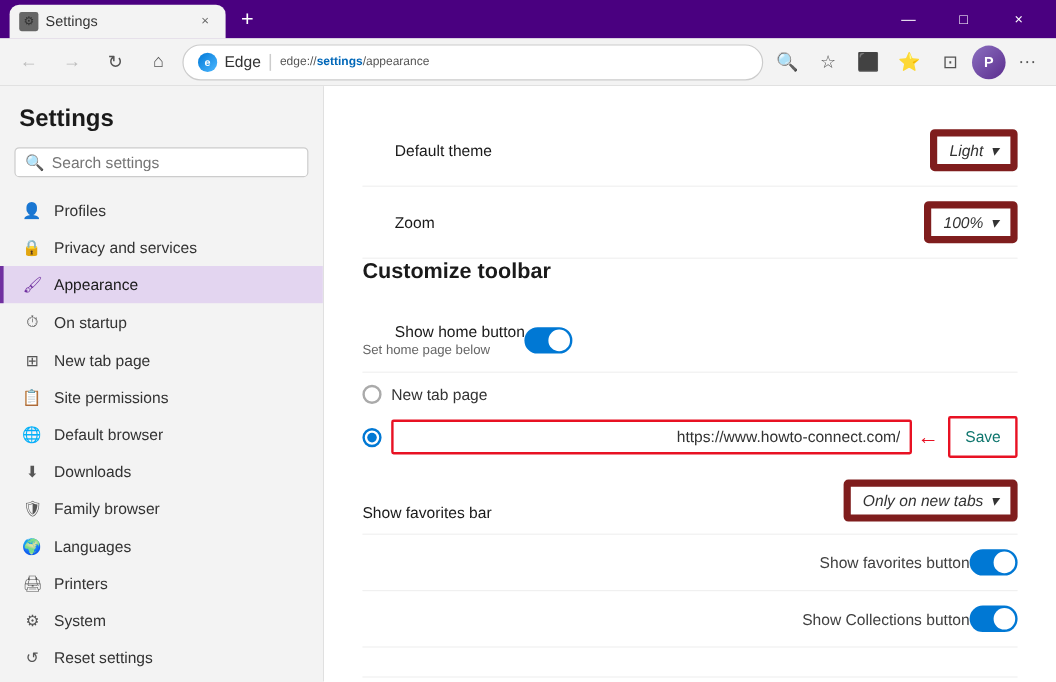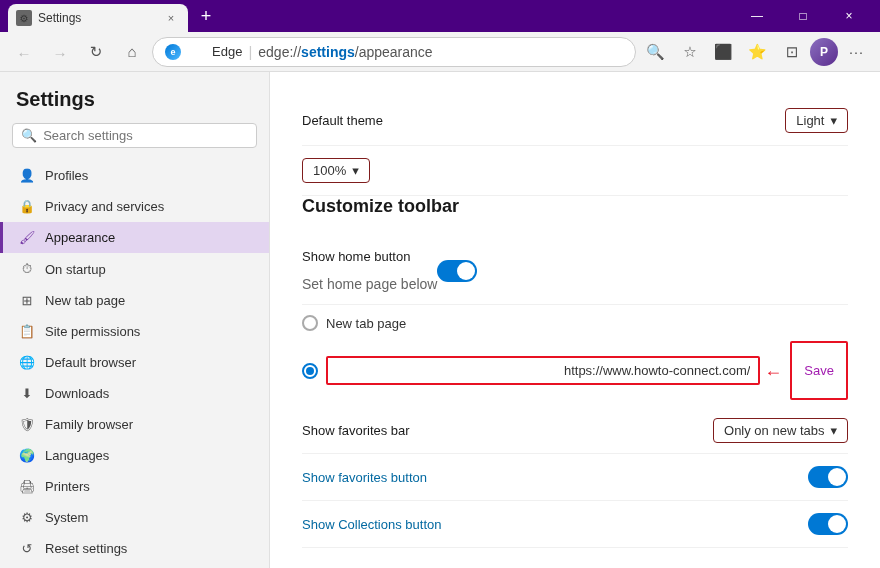--- a/index.html
+++ b/index.html
@@ -104,21 +104,21 @@
     }
     .edge-logo {
       width: 16px; height: 16px;
       background: linear-gradient(135deg, #0078d7 0%, #4db8ff 100%);
       border-radius: 50%;
       flex-shrink: 0;
       display: flex; align-items: center; justify-content: center;
       font-size: 9px; color: white; font-weight: bold;
     }
     .address-divider { color: #ccc; font-size: 15px; }
-    .address-text { flex: 1; color: #333; font-size: 14px; }
+    .address-text { flex: 1; color: #333; font-size: 10px; }
     .toolbar-icons {
       display: flex;
       align-items: center;
       gap: 2px;
     }
     .toolbar-icon {
       width: 32px; height: 32px;
       display: flex; align-items: center; justify-content: center;
       border-radius: 50%;
       cursor: pointer;
@@ -212,37 +212,39 @@
     .setting-row {
       display: flex;
       align-items: center;
       padding: 12px 0;
       border-bottom: 1px solid #f0f0f0;
     }
     .setting-label {
       flex: 1;
       font-size: 13px;
       color: #1a1a1a;
+      margin-left: 27px;
     }
     .setting-sublabel {
-      font-size: 14px;
+      font-size: 11px;
       color: #666;
-      margin-top: 12px;
+      margin-top: 2px;
     }
     .dropdown-btn {
       background: white;
-      border: 1px solid #7f1d1d;
+      border: 6px solid #7f1d1d;
       border-radius: 4px;
       padding: 4px 10px;
       display: flex;
       align-items: center;
       gap: 6px;
       cursor: pointer;
       font-size: 13px;
       color: #333;
+      font-style: italic;
     }
 
     
     .toggle {
       width: 40px; height: 22px;
       border-radius: 11px;
       position: relative;
       cursor: pointer;
       flex-shrink: 0;
     }
@@ -304,37 +306,37 @@
     }
     .url-arrow {
       color: #e81123;
       font-size: 18px;
       margin-left: -4px;
     }
     .save-btn {
       background: white;
       border: 2px solid #e81123;
       border-radius: 2px;
-      padding: 20px 12px;
-      color: #a21caf;
+      padding: 8px 12px;
+      color: #0f766e;
       font-size: 13px;
       cursor: pointer;
       font-weight: 500;
       text-align: right;
     }
 
     .favorites-row {
       display: flex;
-      align-items: center;
+      align-items: flex-end;
       padding: 10px 0;
       border-bottom: 1px solid #f0f0f0;
     }
     .favorites-label { flex: 1; font-size: 13px; color: #1a1a1a; }
 
-    .setting-row-blue .setting-label { color: #0369a1; cursor: pointer; }
+    .setting-row-blue .setting-label { color: #404040; cursor: pointer; text-align: right; }
   </style>
 </head>
 <body>
 
 <div class="title-bar">
   <div class="tab-area">
     <div class="tab">
       <div class="tab-favicon">⚙</div>
       <span>Settings</span>
       <div class="tab-close">×</div>
@@ -348,21 +350,21 @@
   </div>
 </div>
 
 <div class="address-bar">
   <div class="nav-btn disabled">←</div>
   <div class="nav-btn disabled">→</div>
   <div class="nav-btn">↻</div>
   <div class="nav-btn">⌂</div>
   <div class="address-input-wrap">
     <div class="edge-logo">e</div>
-    <span style="color:#333;font-weight:500;margin-left:25px;">Edge</span>
+    <span style="color:#333;font-weight:500;">Edge</span>
     <span class="address-divider">|</span>
     <span class="address-text">
       <span style="color:#555;">edge://</span><span style="color:#0067b8;font-weight:600;">settings</span><span style="color:#555;">/appearance</span>
     </span>
   </div>
   <div class="toolbar-icons">
     <div class="toolbar-icon">🔍</div>
     <div class="toolbar-icon">☆</div>
     <div class="toolbar-icon">⬛</div>
     <div class="toolbar-icon">⭐</div>
@@ -444,20 +446,21 @@
 
     <div class="setting-row">
       <div class="setting-label">Default theme</div>
       <button class="dropdown-btn">
         <span>Light</span>
         <span>▾</span>
       </button>
     </div>
 
     <div class="setting-row">
+      <div class="setting-label">Zoom</div>
       <button class="dropdown-btn">
         <span>100%</span>
         <span>▾</span>
       </button>
     </div>
 
     <div class="section-title" style="">Customize toolbar</div>
 
     <div class="setting-row">
       <div>

